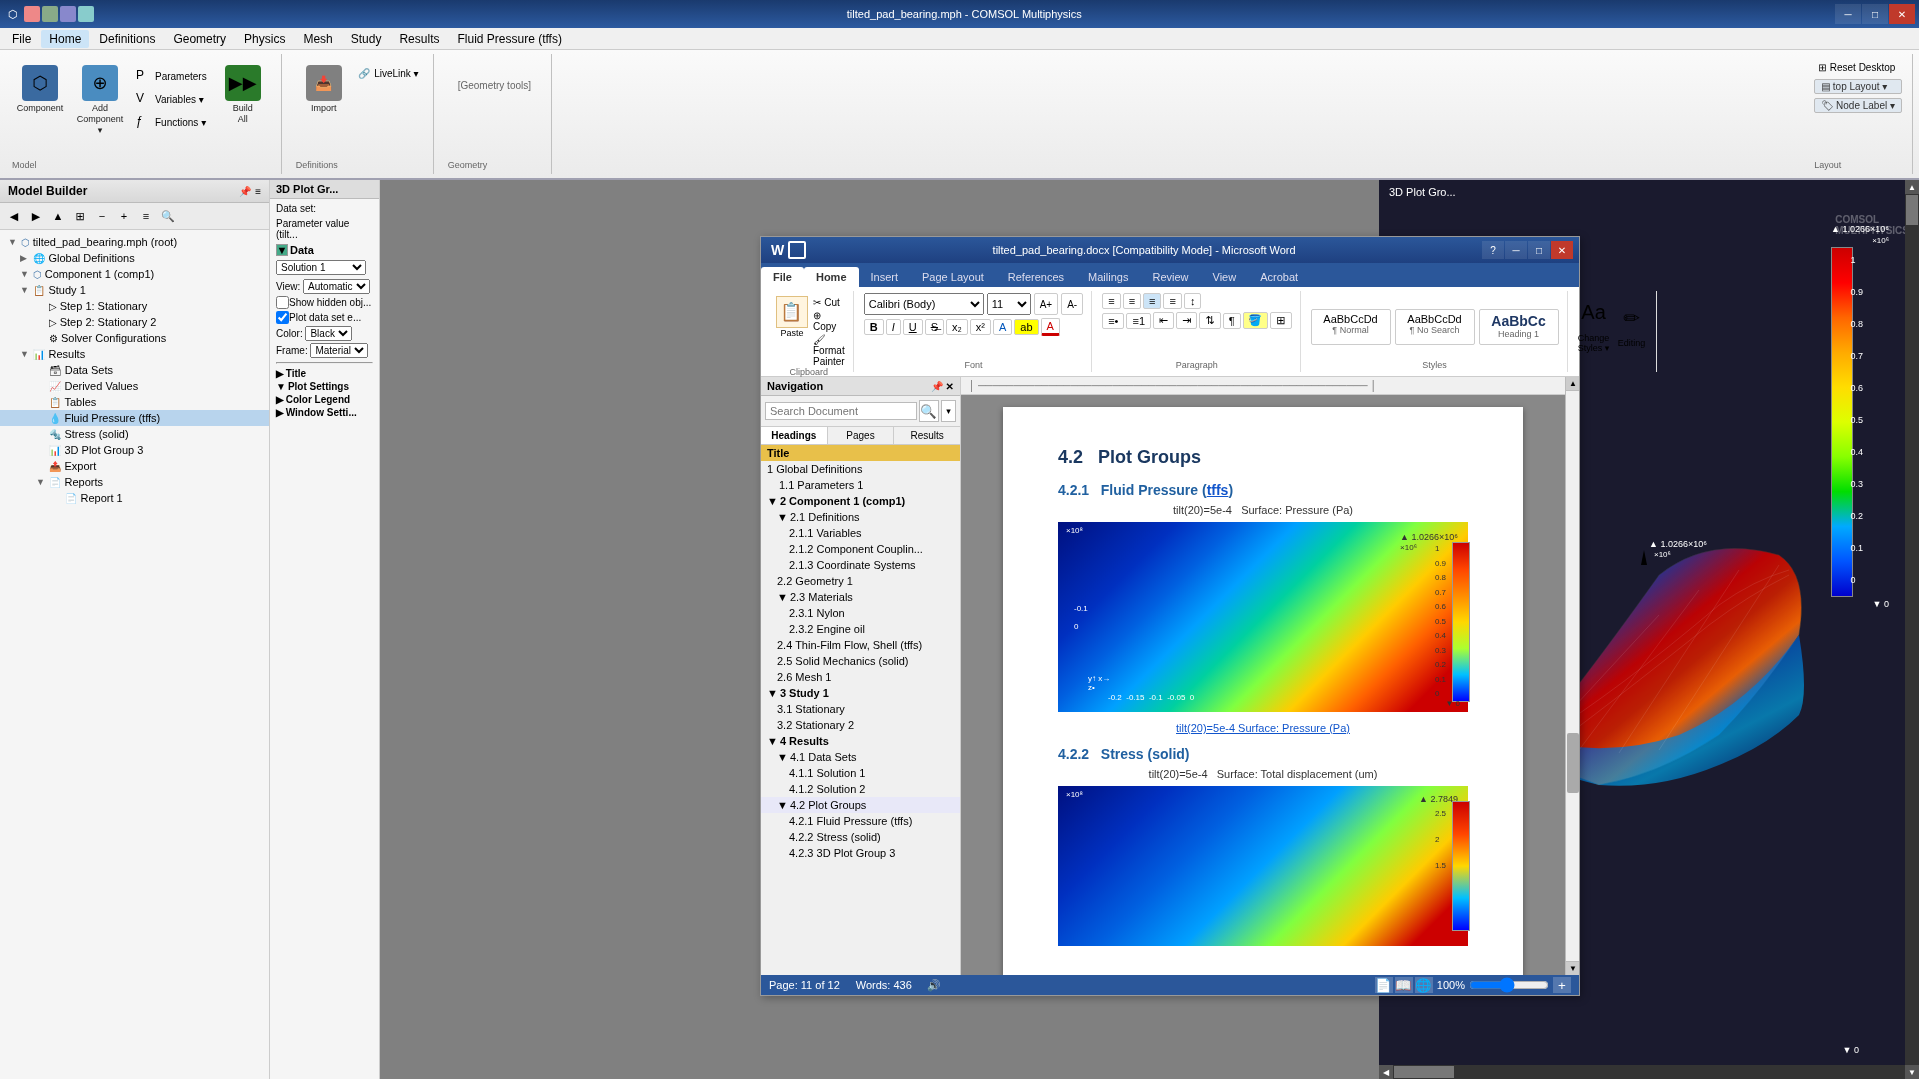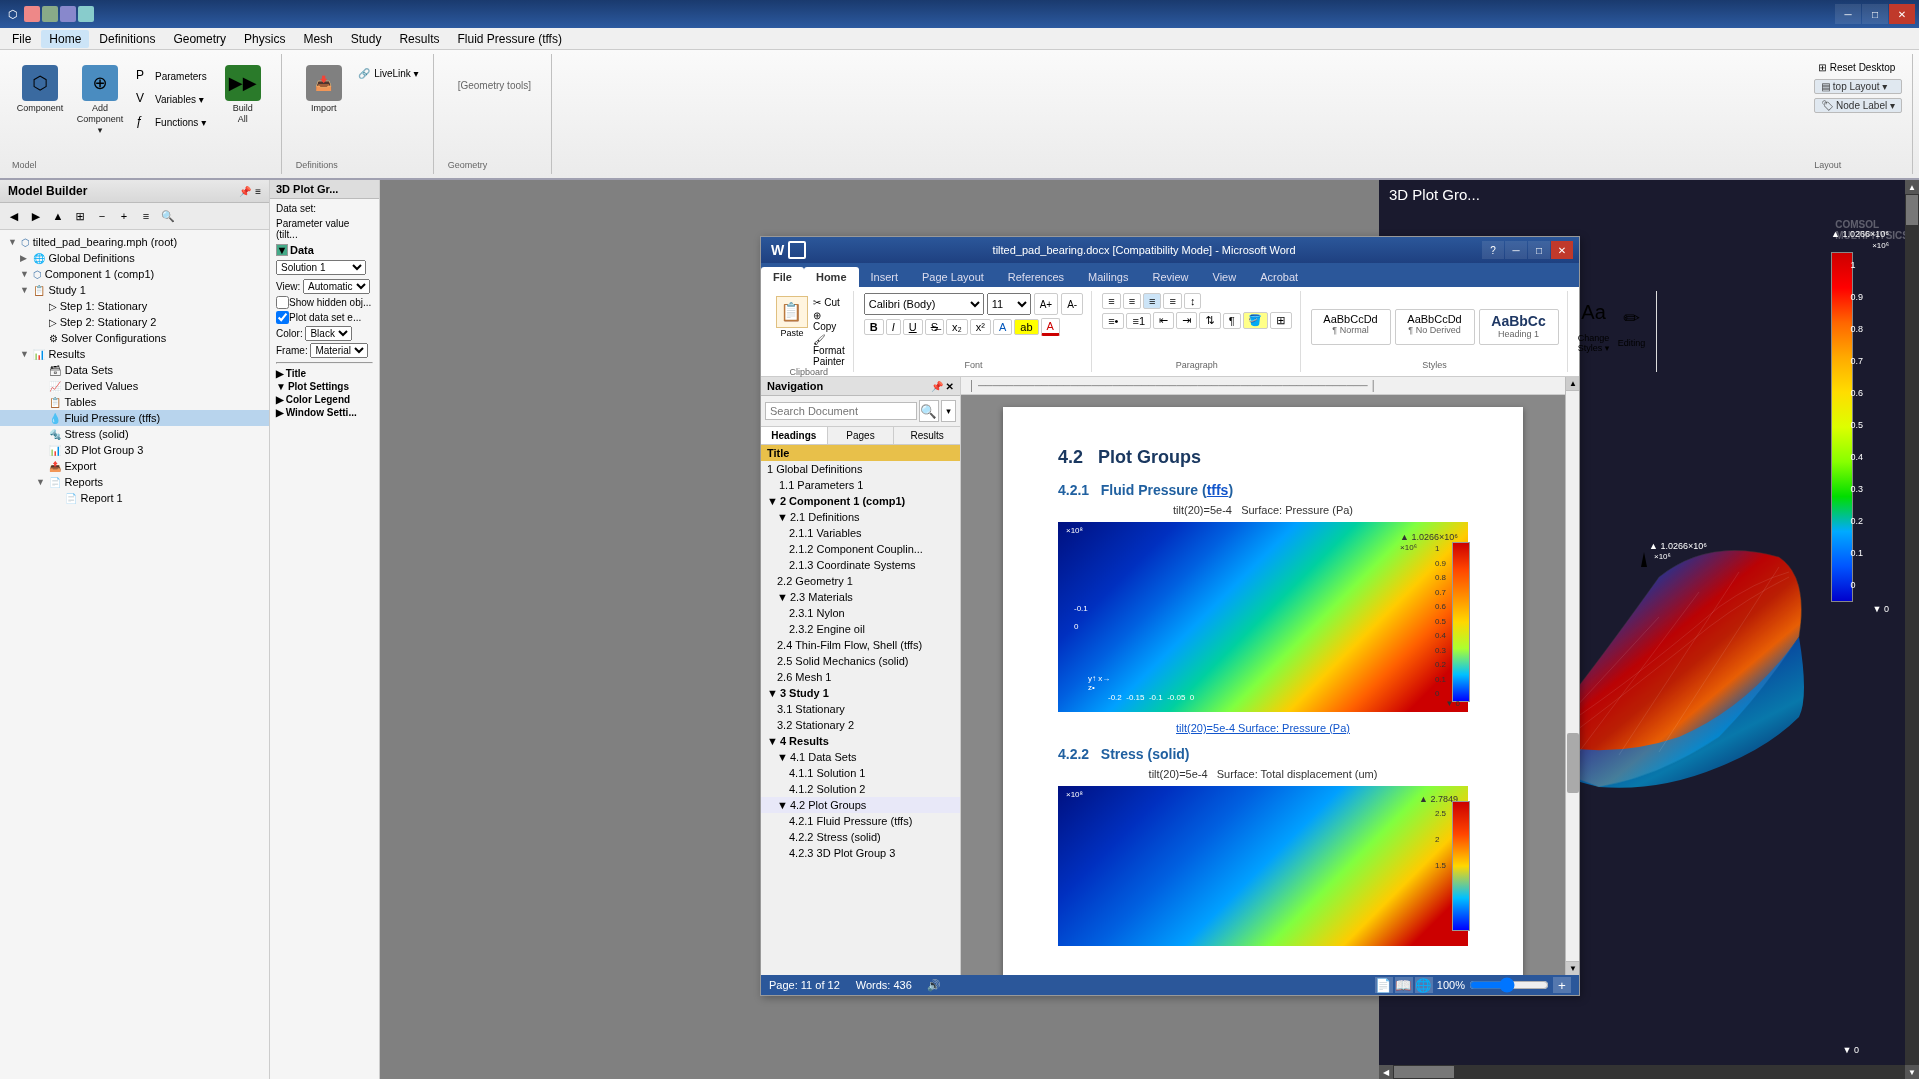--- a/index.html
+++ b/index.html
@@ -78,20 +78,21 @@
   <div class="comsol-titlebar">
     <div style="display:flex;align-items:center;gap:6px;padding-left:4px;">
       <span style="color:white;font-size:11px;">⬡</span>
       <span style="display:flex;gap:2px;">
         <span style="width:16px;height:16px;background:#e88;border-radius:2px;display:inline-block;"></span>
         <span style="width:16px;height:16px;background:#8a8;border-radius:2px;display:inline-block;"></span>
         <span style="width:16px;height:16px;background:#88c;border-radius:2px;display:inline-block;"></span>
         <span style="width:16px;height:16px;background:#8cc;border-radius:2px;display:inline-block;"></span>
       </span>
     </div>
+    <span class="comsol-title">tilted_pad_bearing.mph - COMSOL Multiphysics</span>
     <div class="win-btns">
       <div class="win-btn">─</div>
       <div class="win-btn">□</div>
       <div class="win-btn close-btn">✕</div>
     </div>
   </div>
 
   <div class="comsol-menubar">
     <div class="menu-item">File</div>
     <div class="menu-item active">Home</div>
@@ -426,21 +427,21 @@
           </div>
 
           <div class="word-ribbon-group">
             <div style="display:flex;gap:4px;align-items:center;flex:1;">
               <div class="style-btn" style="width:80px;">
                 <div style="font-size:11px;">AaBbCcDd</div>
                 <div style="font-size:9px;color:#666;">¶ Normal</div>
               </div>
               <div class="style-btn" style="width:80px;">
                 <div style="font-size:11px;">AaBbCcDd</div>
-                <div style="font-size:9px;color:#666;">¶ No Derived</div>
+                <div style="font-size:9px;color:#666;">¶ No Search</div>
               </div>
               <div class="style-btn" style="width:80px;">
                 <div style="font-size:14px;font-weight:bold;color:#1f3864;">AaBbCc</div>
                 <div style="font-size:9px;color:#666;">Heading 1</div>
               </div>
             </div>
             <span class="word-ribbon-group-label">Styles</span>
           </div>
 
           <div class="word-ribbon-group">
@@ -590,21 +591,21 @@
               <button style="width:18px;height:16px;background:rgba(255,255,255,0.2);border:none;cursor:pointer;color:white;">🌐</button>
             </div>
             <span>100%</span>
             <input type="range" min="10" max="200" value="100" style="width: 80px; height: 12px;">
             <button style="width:18px;height:16px;background:rgba(255,255,255,0.2);border:none;cursor:pointer;color:white;">+</button>
           </div>
         </div>
       </div>
 
       <div style="position:absolute;right:0;top:0;width:540px;height:100%;background:#1a1a2e;display:flex;flex-direction:column;">
-        <div style="padding:6px 10px;color:white;font-size:15px;">3D Plot Gro...</div>
+        <div style="padding:6px 10px;color:white;font-size:11px;">3D Plot Gro...</div>
 
         <div style="flex:1;position:relative;display:flex;align-items:center;justify-content:center;overflow:hidden;">
 
           <div style="position:absolute;top:10px;right:10px;font-size:10px;color:rgba(255,255,255,0.3);font-weight:bold;">COMSOL<br>MULTIPHYSICS</div>
 
           <div style="position:absolute;right:30px;top:20px;">
             <div style="font-size:9px;color:white;text-align:right;margin-bottom:2px;">▲ 1.0266×10⁶</div>
             <div style="font-size:8px;color:white;text-align:right;margin-bottom:2px;">×10⁶</div>
             <div style="width:22px;height:350px;background:linear-gradient(to bottom,#cc0000,#ff0000,#ff6600,#ffaa00,#ffdd00,#ddff00,#88ff00,#00dd00,#00aaff,#0055ff,#0000cc);border:1px solid #888;position:relative;">
             </div>

